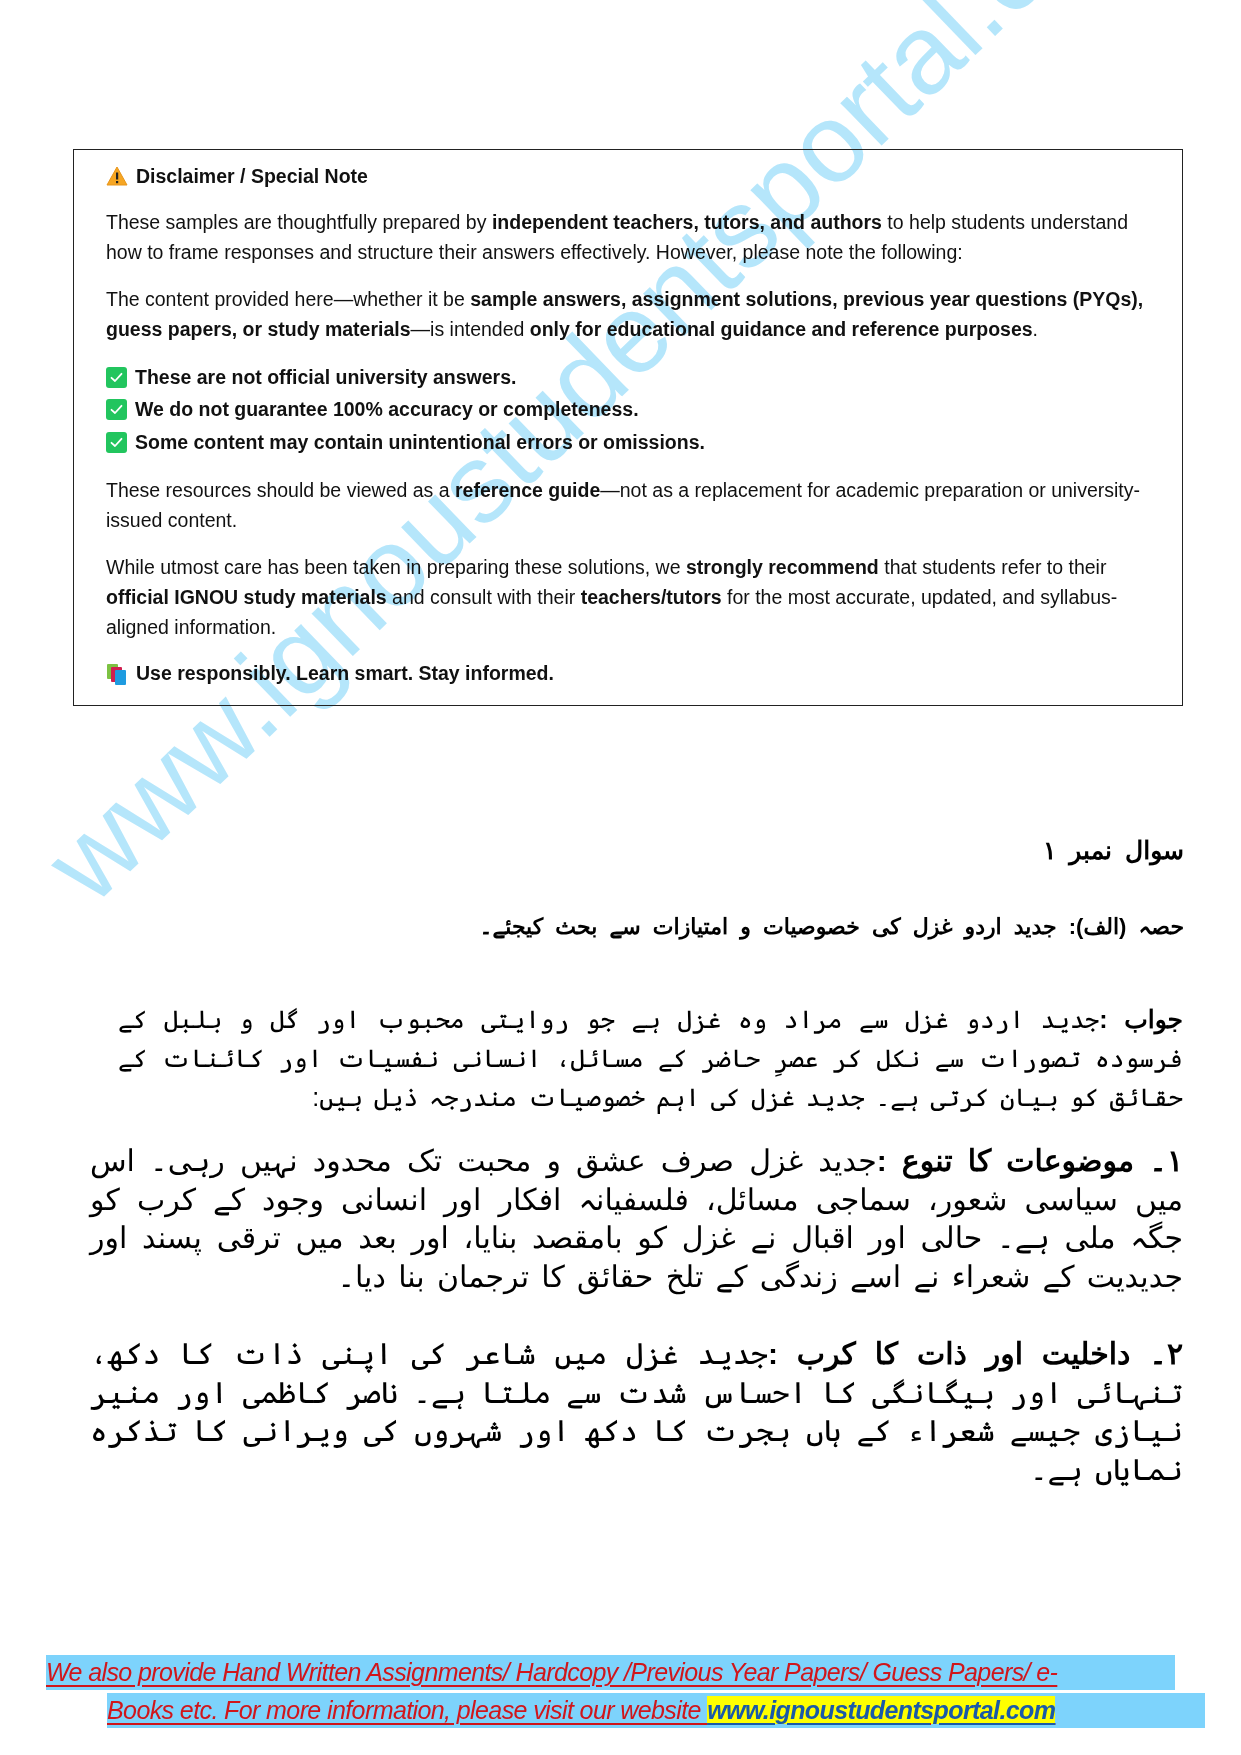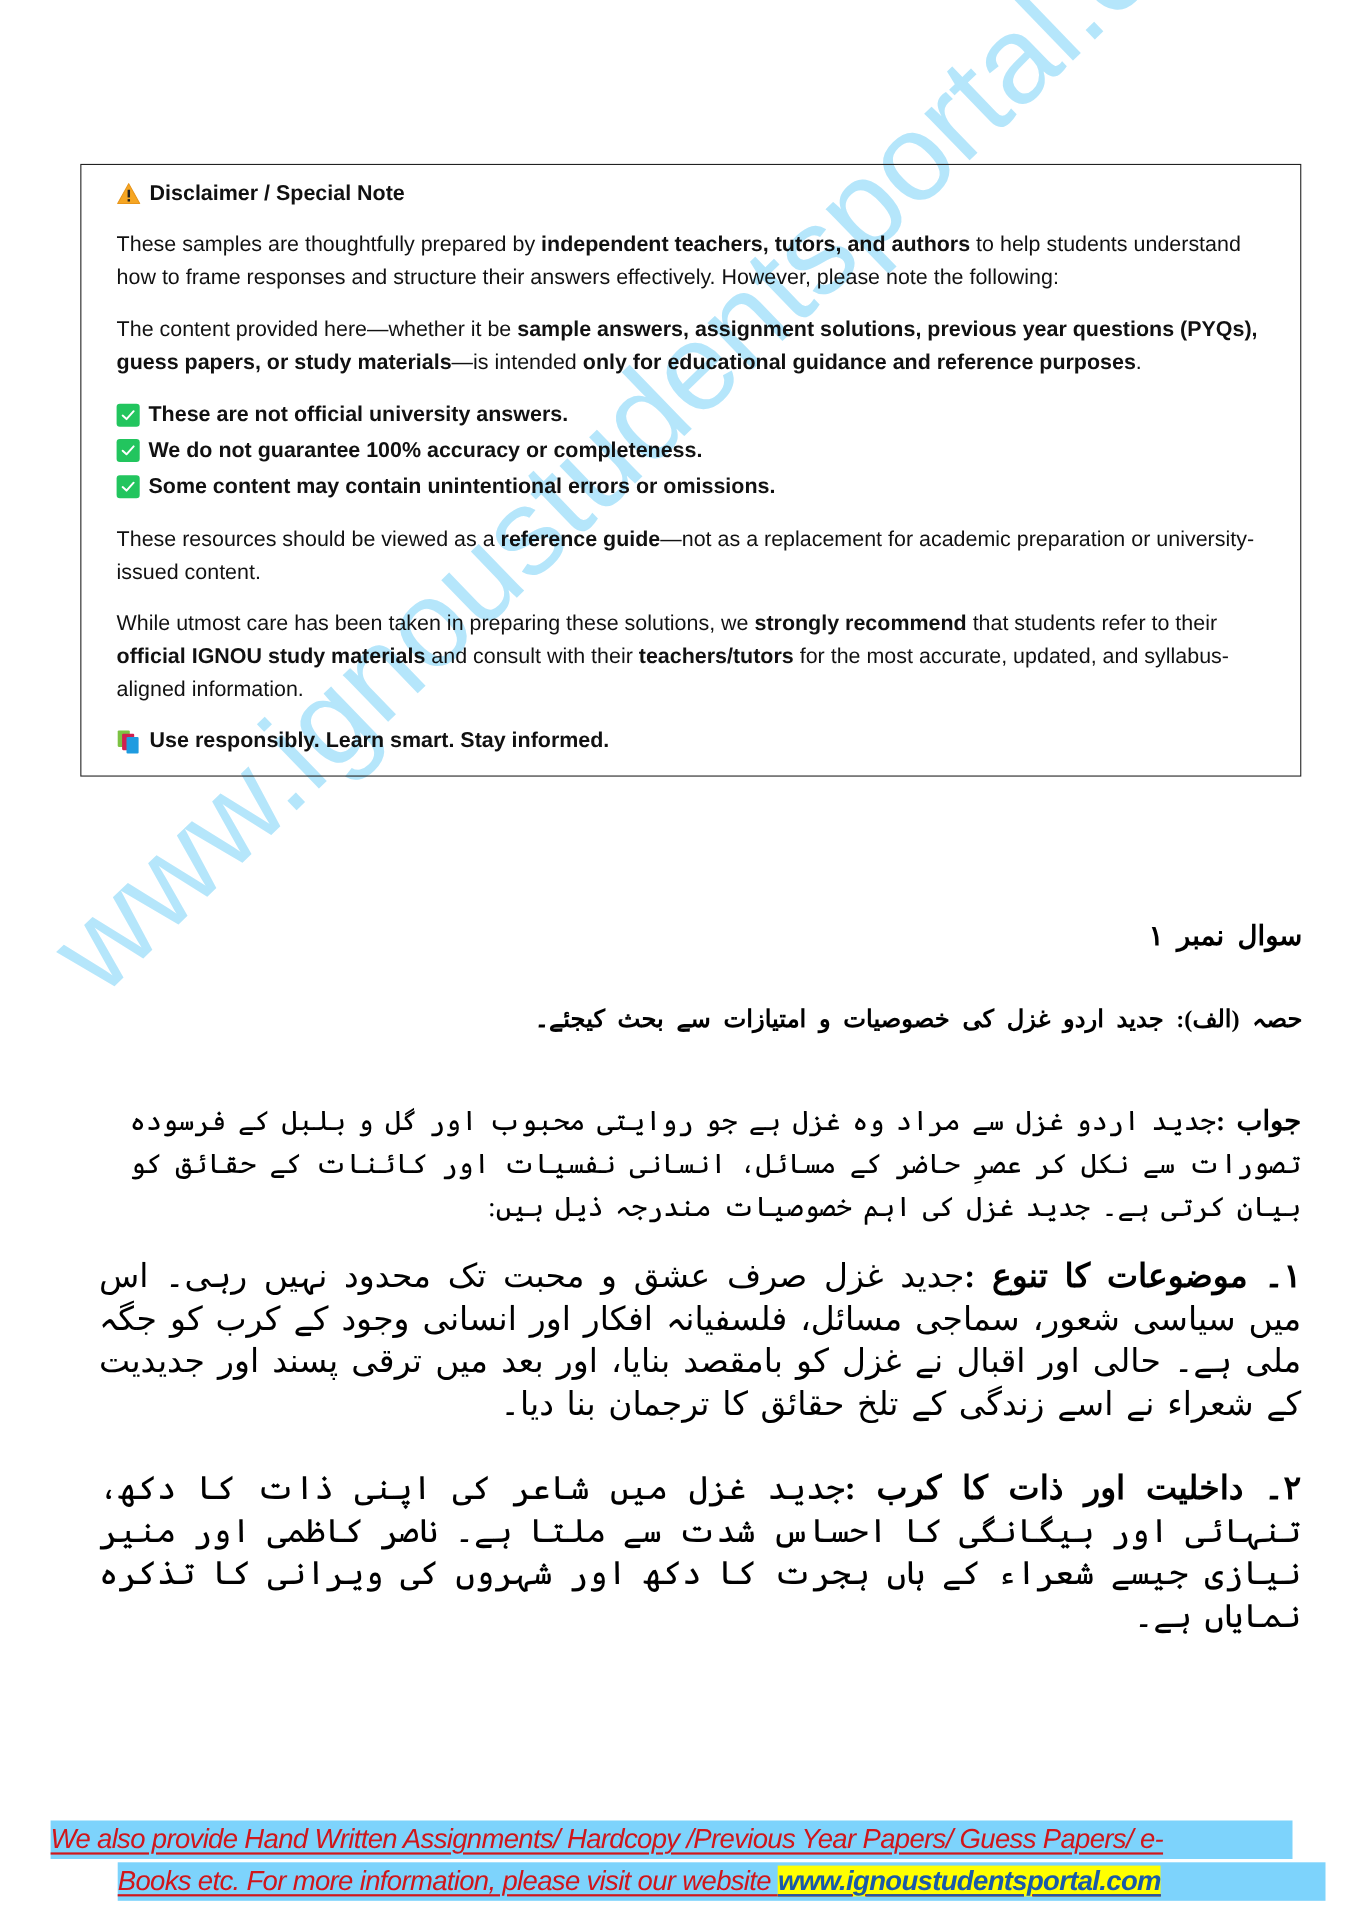--- a/index.html
+++ b/index.html
@@ -31,21 +31,21 @@
 
     
     .watermark {
       position: absolute; left: 35px; top: 820px; width: 1190px;
       transform-origin: 0 0; transform: rotate(-44deg) translate(-20px, 0);
       font-family: "Liberation Sans", sans-serif; font-size: 112px; color: #b5e6fb;
       white-space: nowrap; pointer-events: none; letter-spacing: 0px; z-index: 0;
     }
 
     
-    .urdu { position: absolute; direction: rtl; text-align: right; font-family: Liberation Serif, serif; color: #000; z-index: 1; }
+    .urdu { position: absolute; direction: rtl; text-align: right; font-family: Liberation Sans, sans-serif; color: #000; z-index: 1; }
     .q-number { right: 57px; top: 836px; font-size: 25px; font-weight: bold; word-spacing: 6px; }
     .q-title { right: 57px; top: 914px; font-size: 22px; font-weight: bold; word-spacing: 6px; }
     .answer-block { right: 58px; left: 118px; top: 1000px; font-size: 25px; line-height: 39px; text-align: justify; text-align-last: right; word-spacing: 4px; }
     .point-block { right: 58px; left: 90px; font-size: 30px; line-height: 38.5px; text-align: justify; text-align-last: right; word-spacing: 4px; }
     .point-1 { top: 1142px; }
     .point-2 { top: 1335px; }
     .urdu b { font-weight: bold; }
 
     
     .promo { position: absolute; left: 0; width: 1241px; z-index: 2; font-family: "Liberation Sans", sans-serif; font-style: italic; font-size: 25px; }

